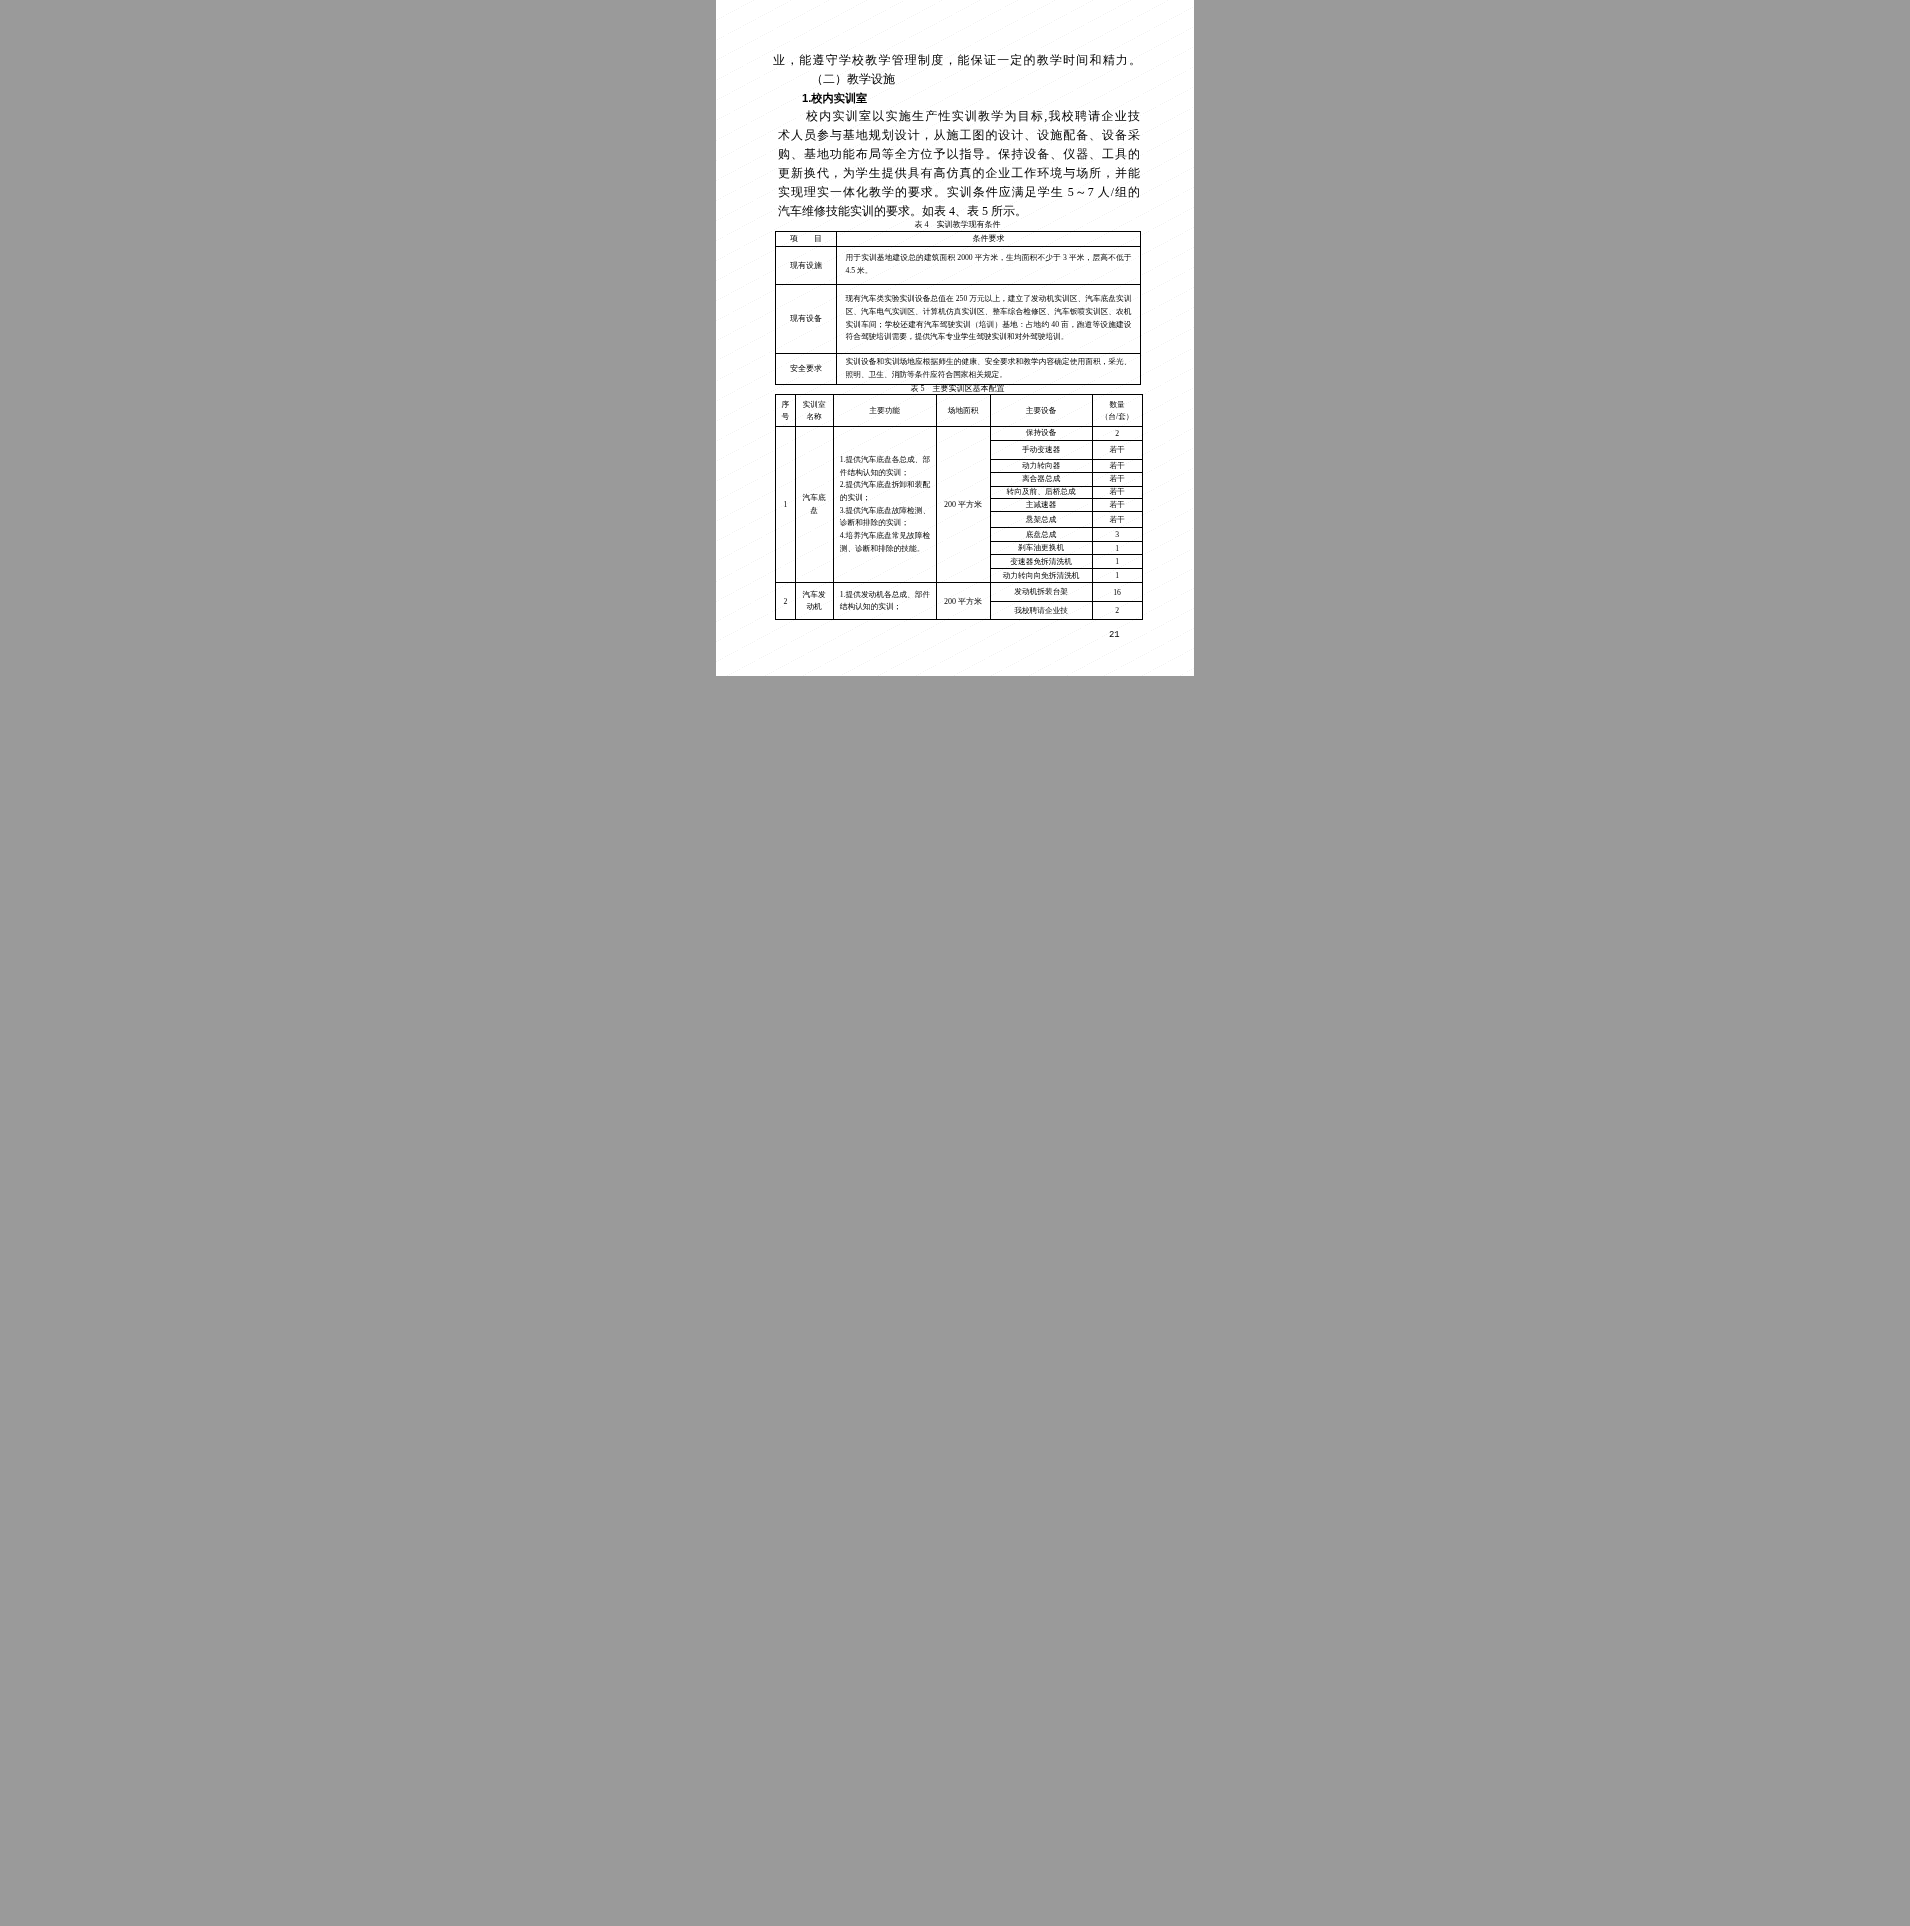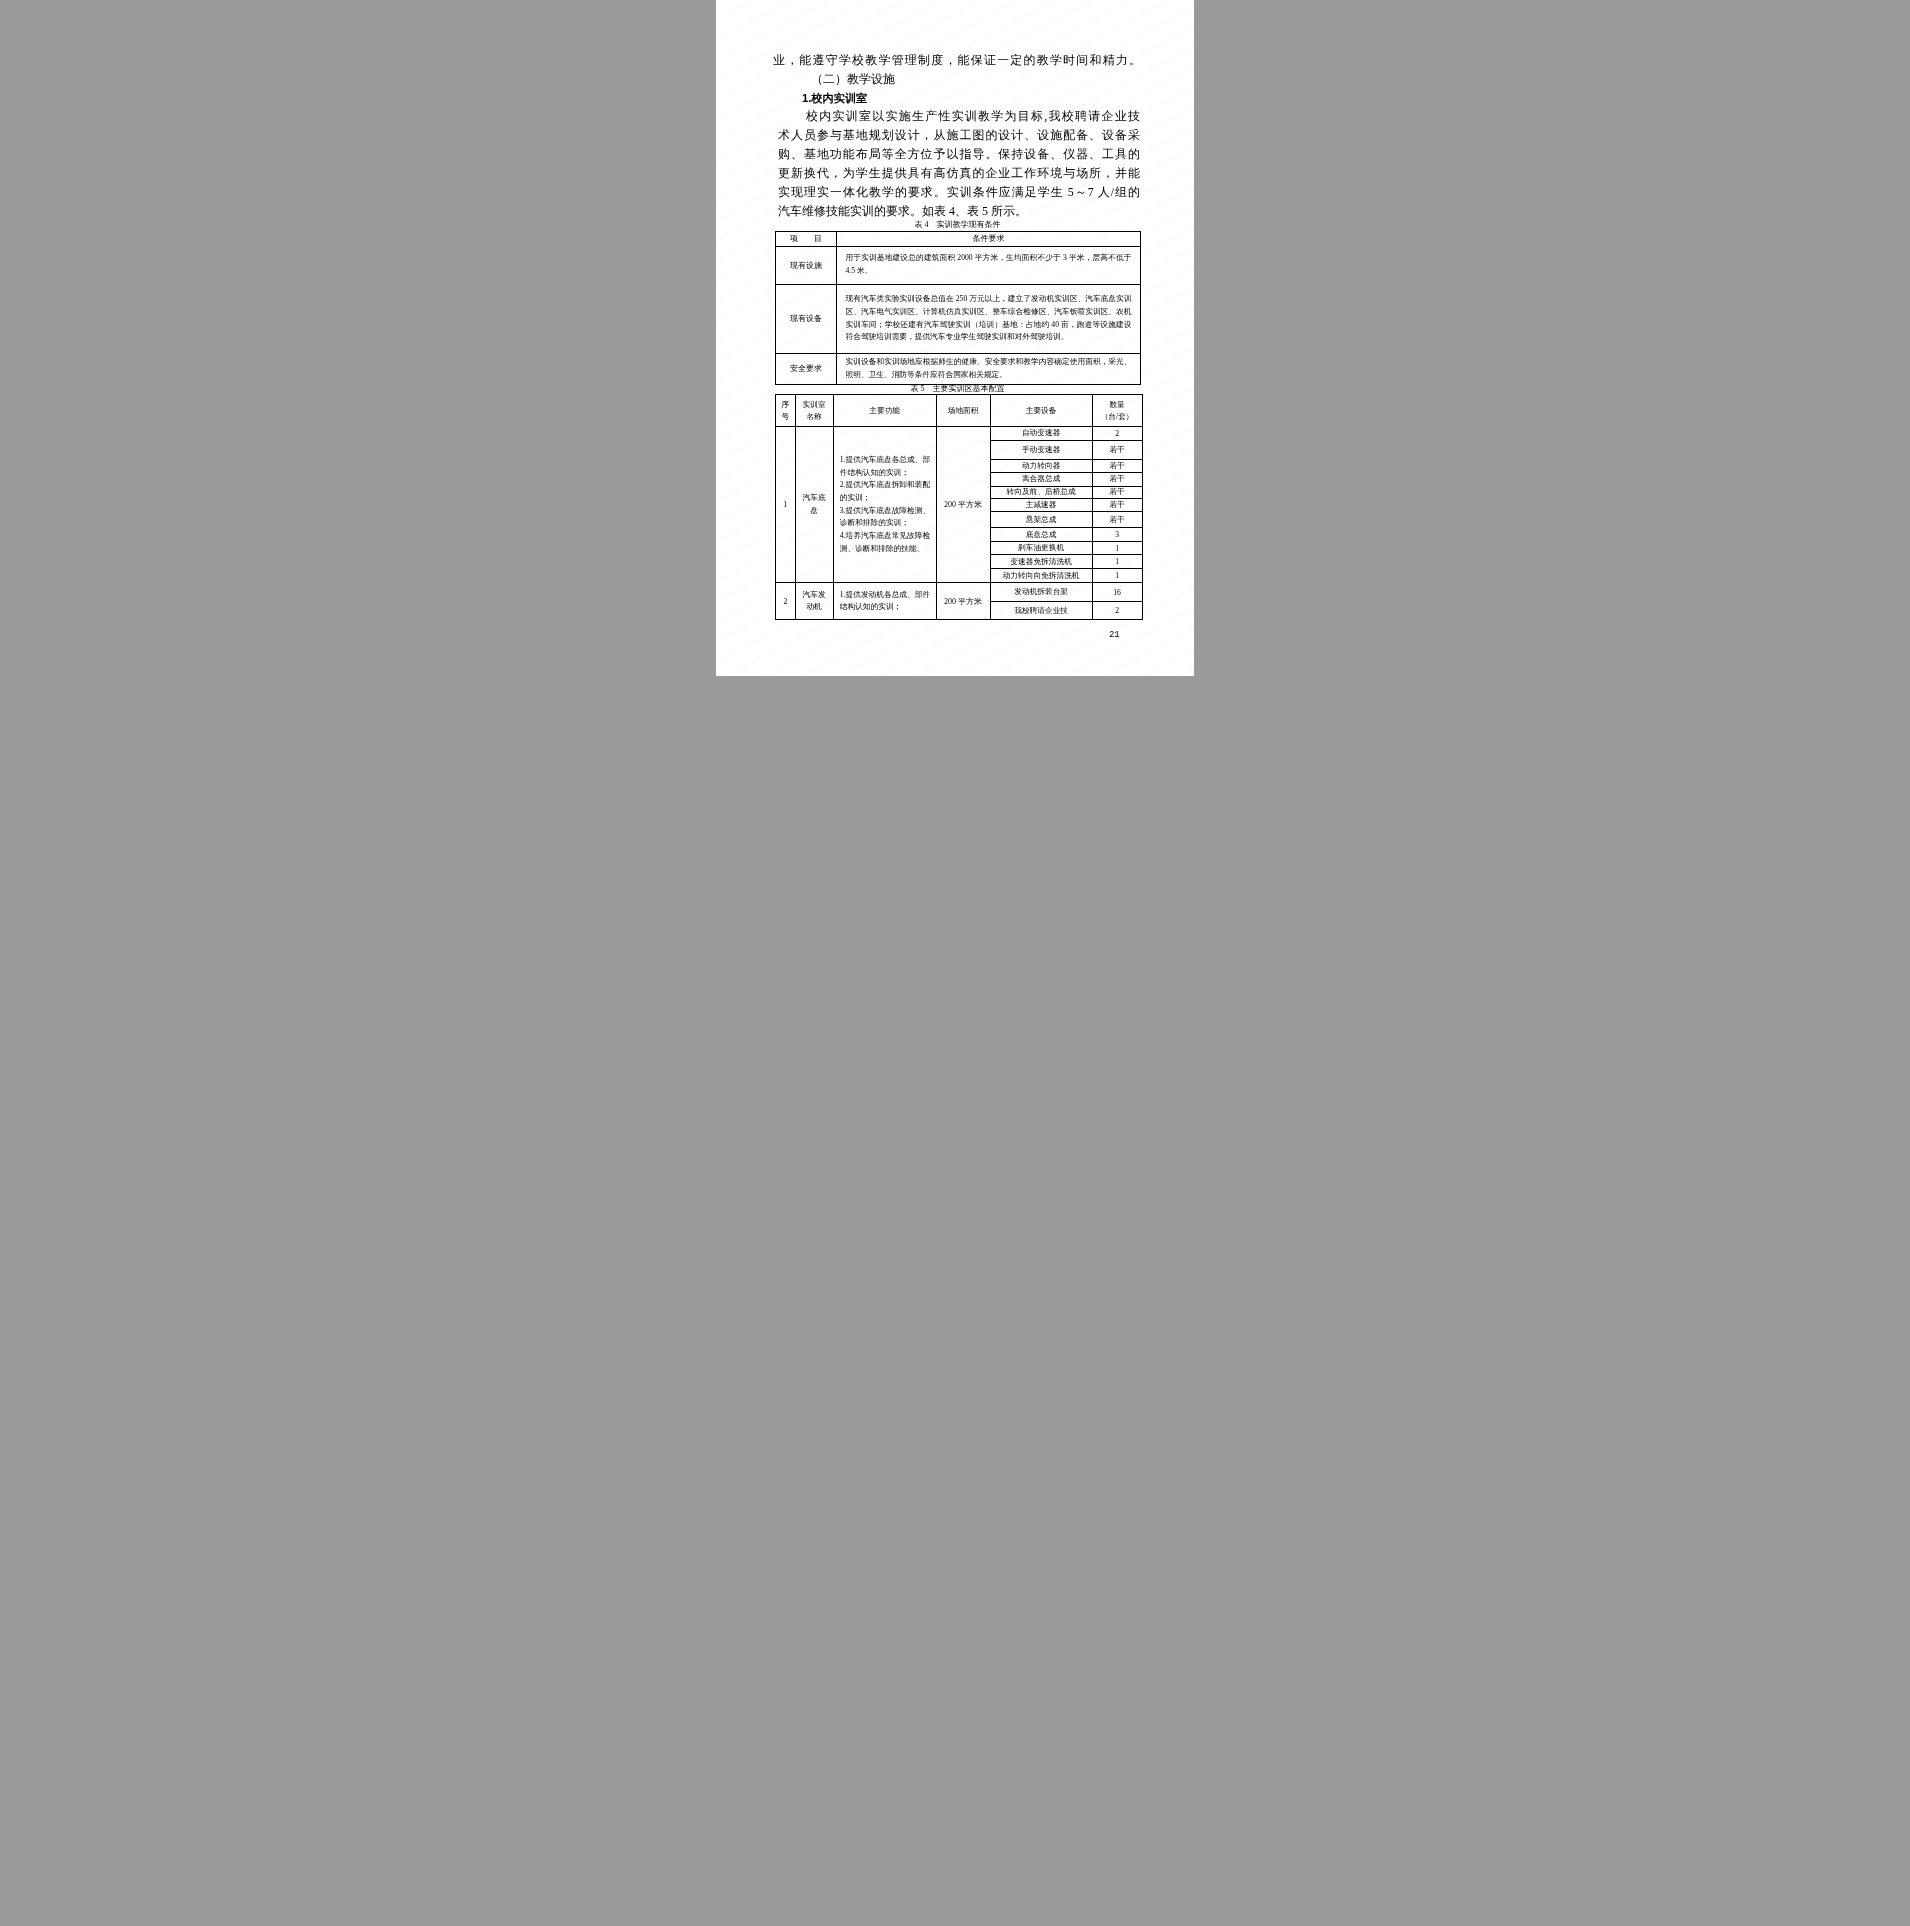--- a/index.html
+++ b/index.html
@@ -145,21 +145,21 @@
         <td rowspan="11">1</td>
         <td rowspan="11" class="room pre">汽车底
 盘</td>
         <td rowspan="11" class="fn">
           <div>1.提供汽车底盘各总成、部件结构认知的实训；</div>
           <div>2.提供汽车底盘拆卸和装配的实训；</div>
           <div>3.提供汽车底盘故障检测、诊断和排除的实训；</div>
           <div>4.培养汽车底盘常见故障检测、诊断和排除的技能。</div>
         </td>
         <td rowspan="11" class="area">200 平方米</td>
-        <td>自动变速器</td>
+        <td>保持设备</td>
         <td>2</td>
       </tr>
       <tr class="rh50">
         <td>手动变速器</td>
         <td>若干</td>
       </tr>
       <tr class="rh35">
         <td>动力转向器</td>
         <td>若干</td>
       </tr>

